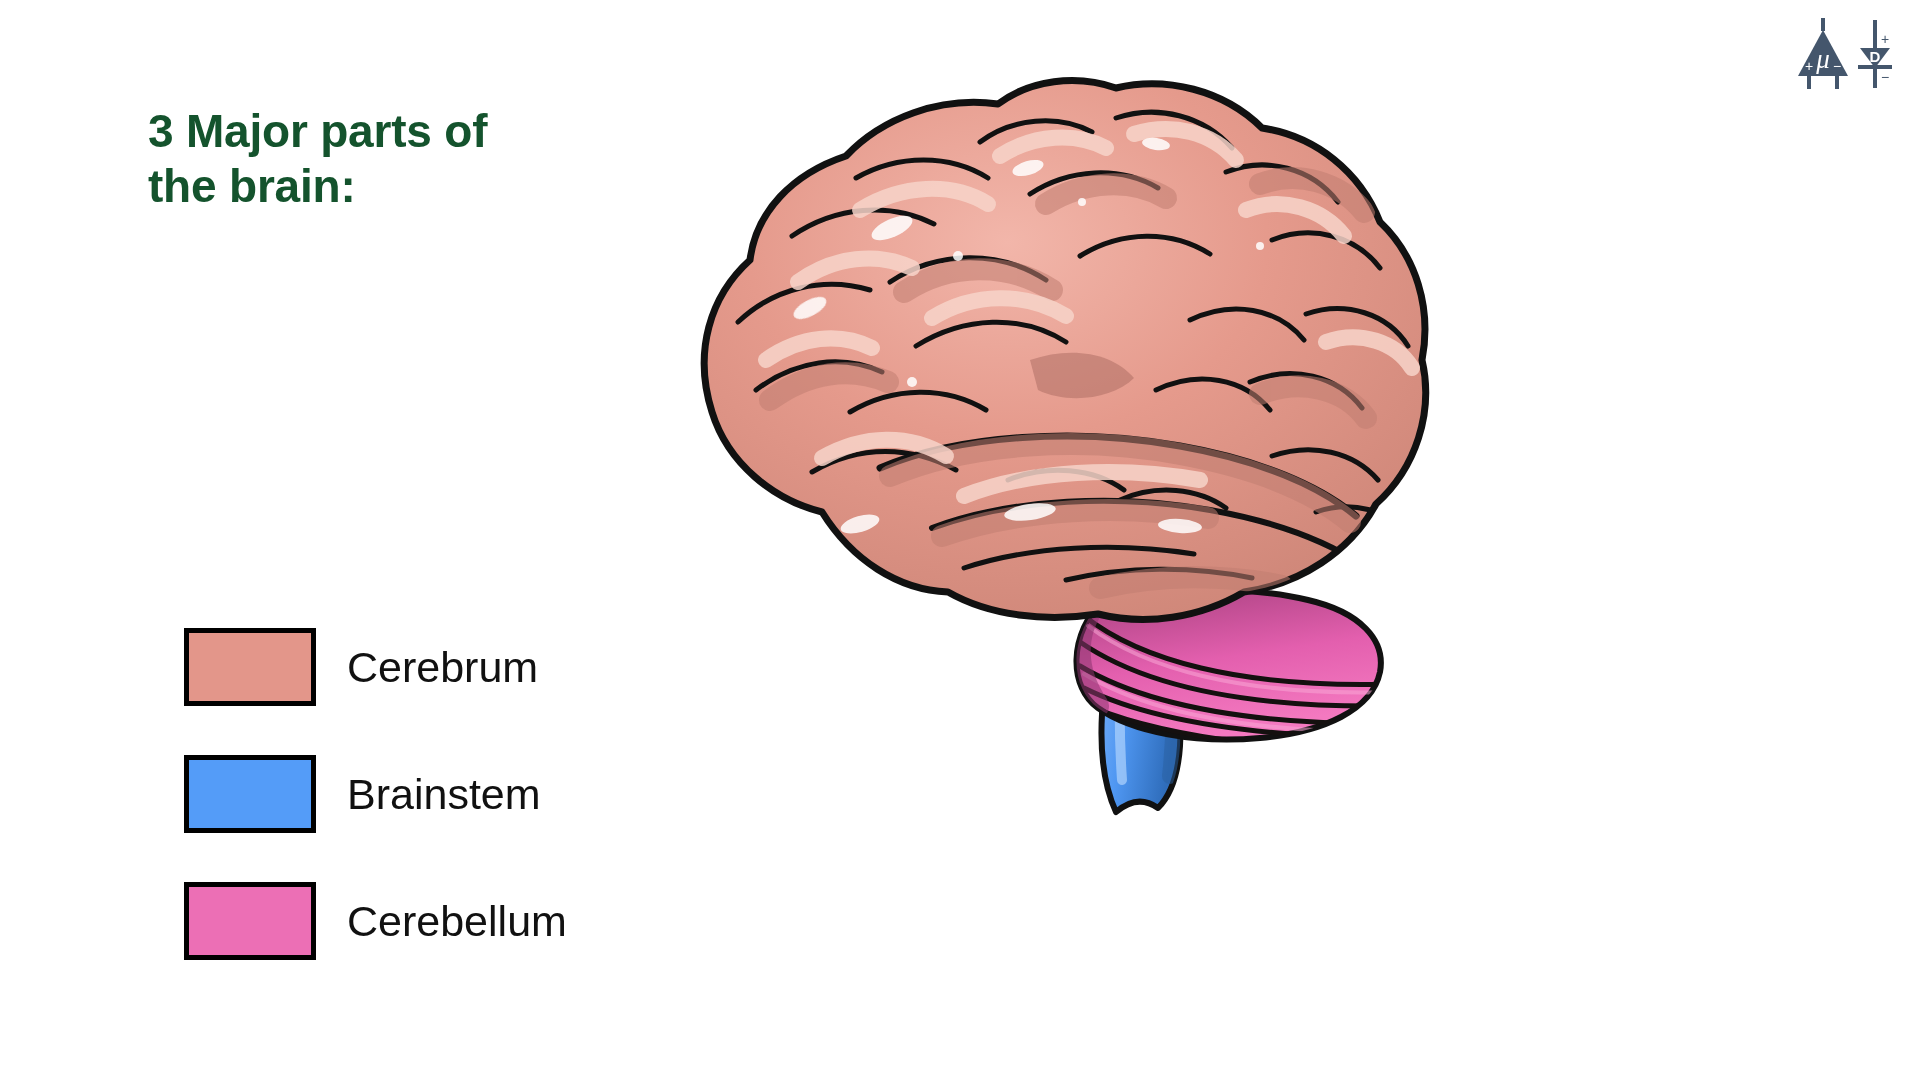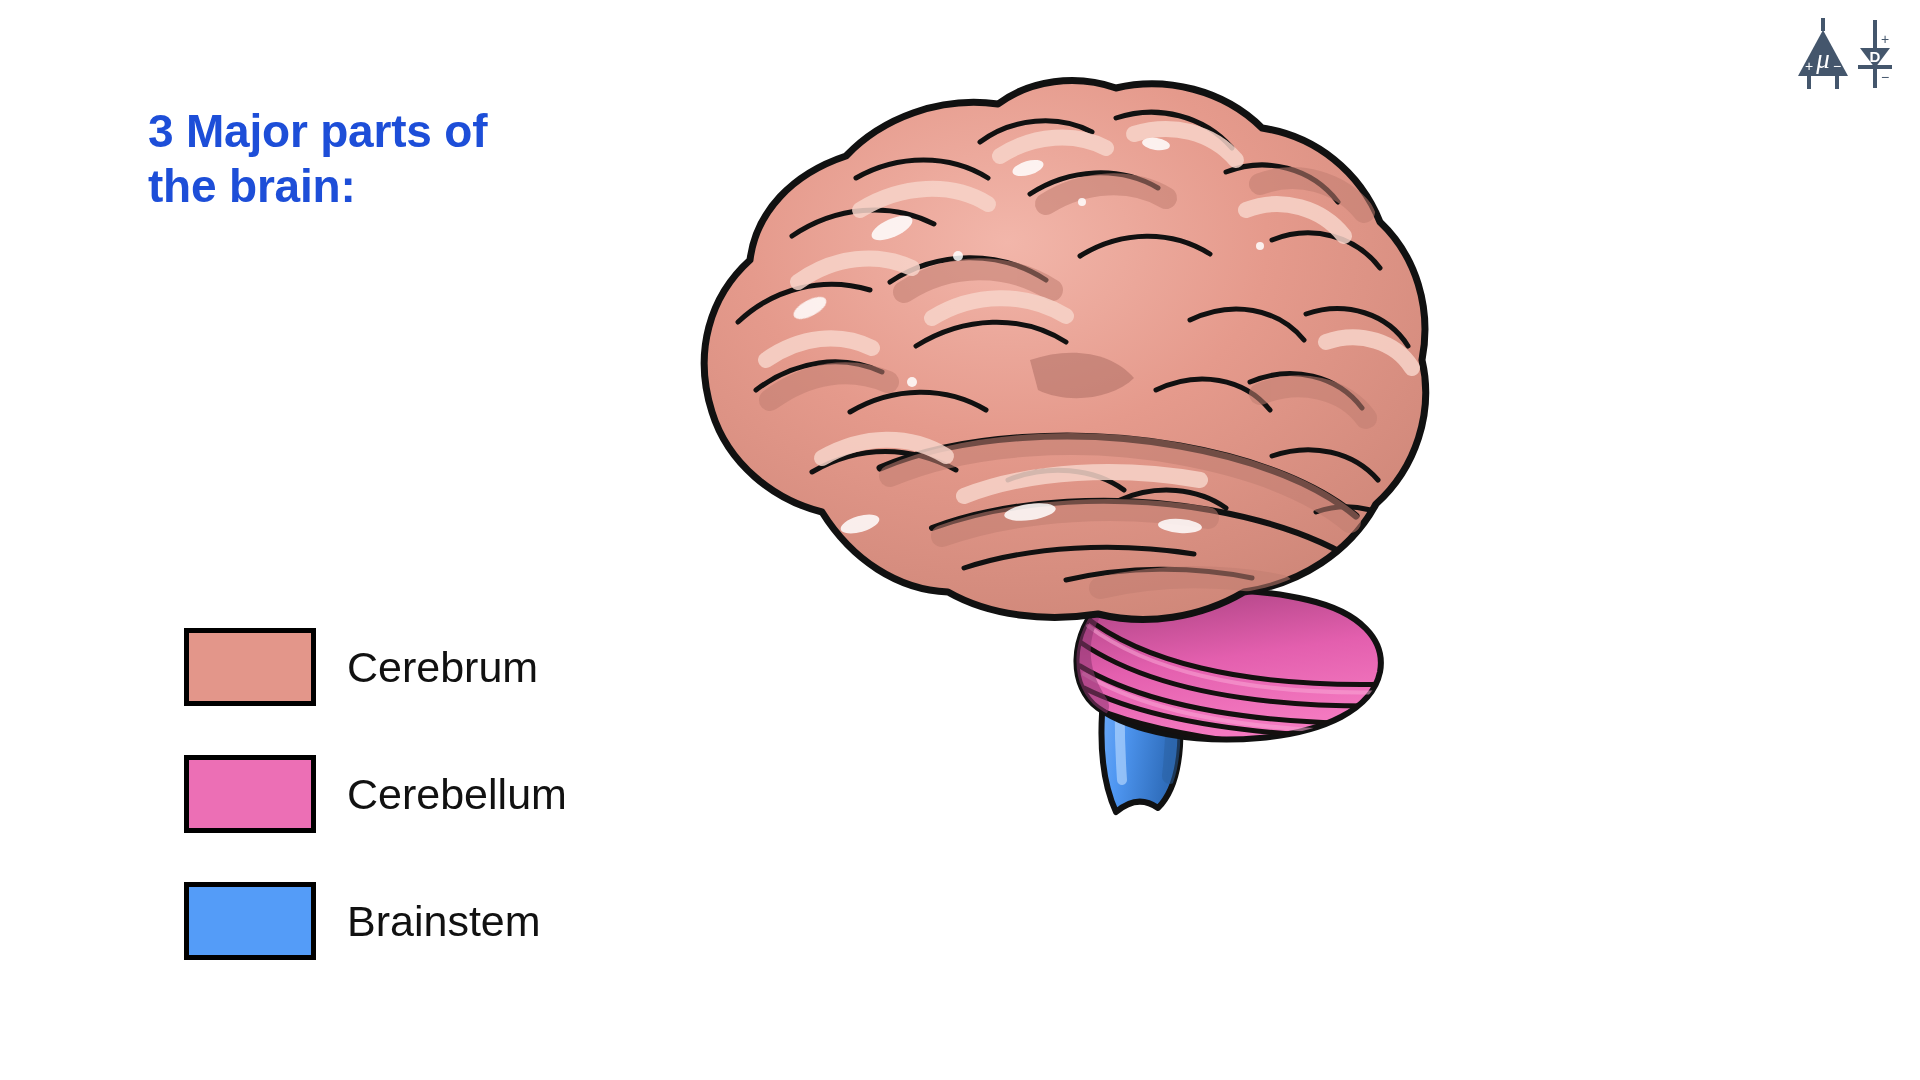--- a/index.html
+++ b/index.html
@@ -19,21 +19,21 @@
   
   .title {
     position: absolute;
     left: 148px;
     top: 104px;
     width: 520px;
     font-size: 46px;
     font-weight: bold;
     line-height: 1.19;
     letter-spacing: -0.2px;
-    color: #1d4ed8;
+    color: #14532d;
     white-space: pre-line;
   }
 
   
   .legend {
     position: absolute;
     left: 148px;
     top: 628px;
   }
   .legend-row {
@@ -85,27 +85,27 @@
 the brain:</div>
 
 <div class="legend">
 
   <div class="legend-row">
     <div class="swatch" id="sw0" style="background: rgb(227, 150, 138); border-color: rgb(0, 0, 0);"></div>
     <div class="legend-label">Cerebrum</div>
   </div>
 
   <div class="legend-row">
+    <div class="swatch" id="sw2" style="background: rgb(84, 156, 248); border-color: rgb(0, 0, 0);"></div>
+    <div class="legend-label">Brainstem</div>
+  </div>
+
+  <div class="legend-row">
     <div class="swatch" id="sw1" style="background: rgb(236, 111, 181); border-color: rgb(0, 0, 0);"></div>
     <div class="legend-label">Cerebellum</div>
-  </div>
-
-  <div class="legend-row">
-    <div class="swatch" id="sw2" style="background: rgb(84, 156, 248); border-color: rgb(0, 0, 0);"></div>
-    <div class="legend-label">Brainstem</div>
   </div>
 
 </div>
 
 <div class="logo">
   <svg viewBox="0 0 110 72" width="110" height="72" aria-hidden="true">
     <g id="logo-g" fill="#44566c" stroke="#44566c">
 
       <path d="M8 58 L33 12 L58 58 Z" stroke-width="0"></path>
       <rect x="31" y="0" width="4" height="13" stroke-width="0"></rect>

